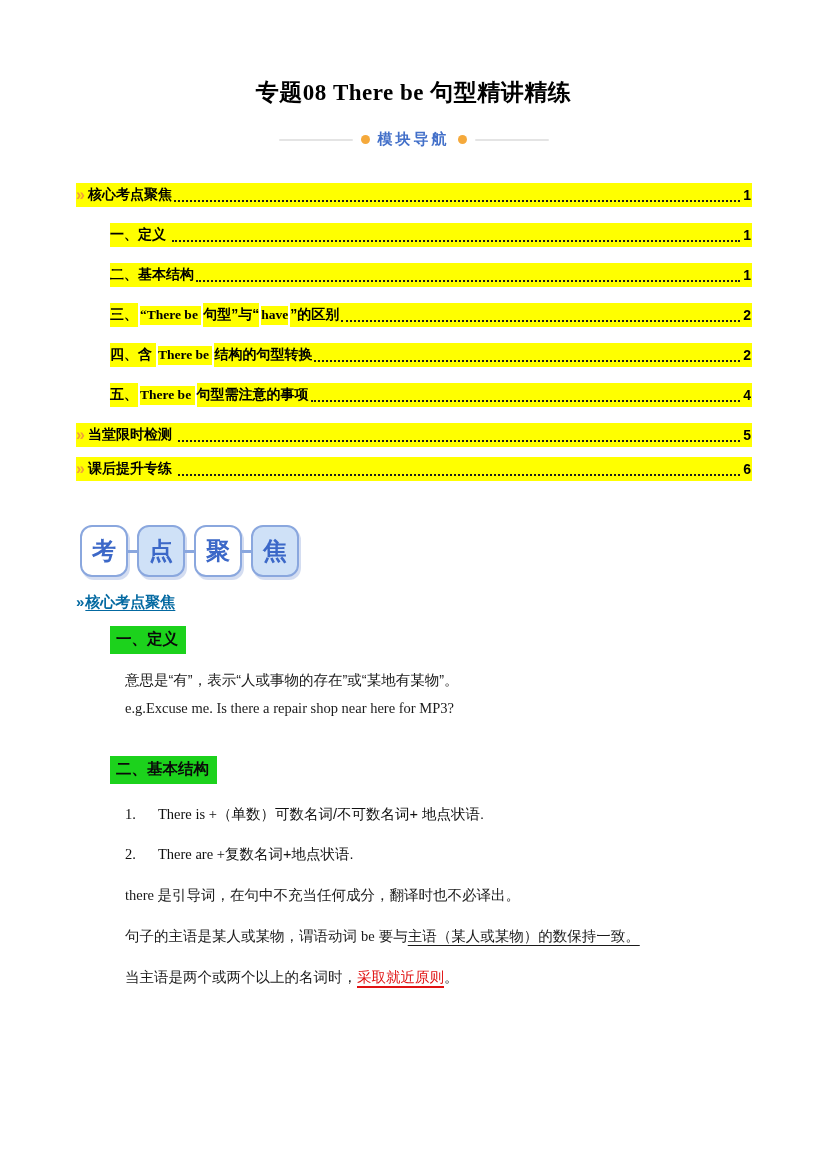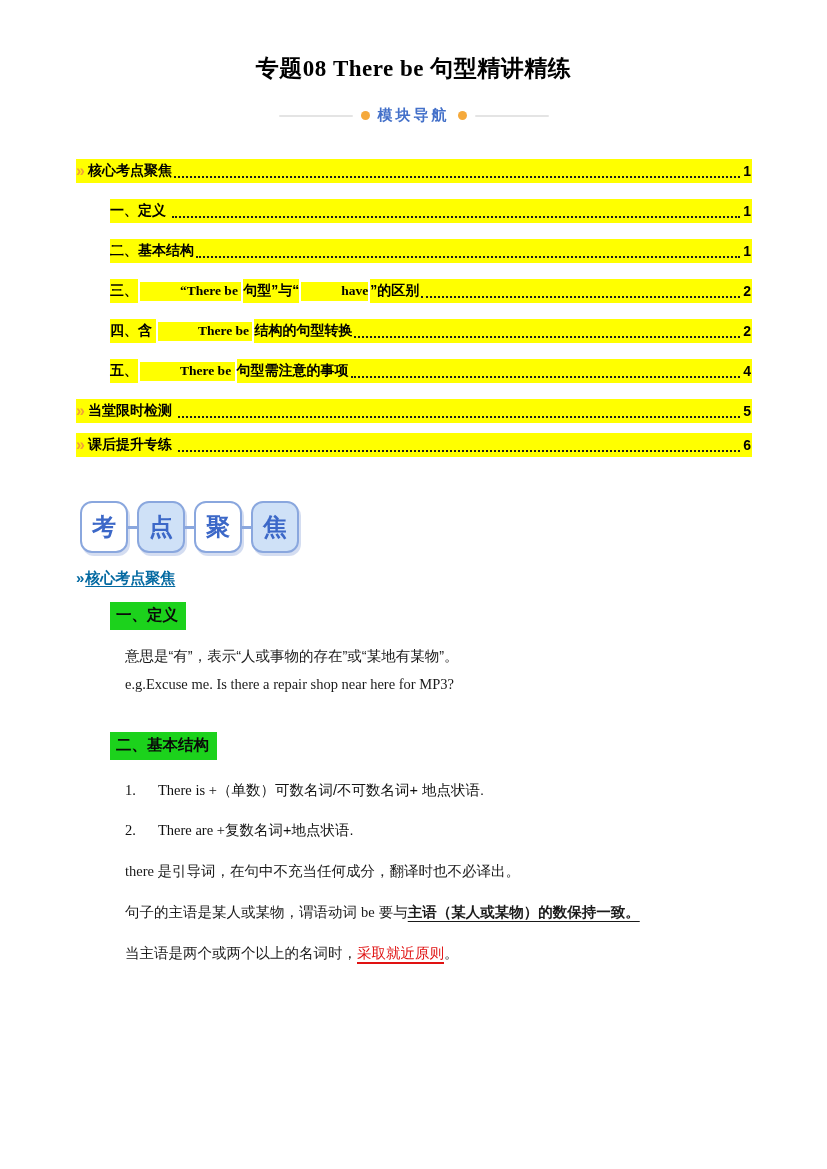--- a/index.html
+++ b/index.html
@@ -1,38 +1,38 @@
 <!DOCTYPE html>
 <html><head>
 <meta charset="utf-8">
 <style>
   html,body{margin:0;padding:0;background:#fff;}
   .page{position:relative;width:827px;height:1169px;background:#fff;overflow:hidden;
         font-family:"Liberation Sans","DejaVu Sans",sans-serif;color:#111;}
 
   
-  .doc-title{margin:0;padding-top:53px;text-align:center;
+  .doc-title{margin:0;padding-top:77px;text-align:center;
              font-family:"Liberation Serif","DejaVu Serif",serif;
              font-size:23px;font-weight:700;letter-spacing:.5px;color:#000;}
 
   
   .nav-banner{margin-top:22px;display:flex;align-items:center;justify-content:center;gap:8px;}
   .nav-line{width:74px;height:2px;background:#e4e4e4;border-radius:1px;}
   .nav-dot{width:9px;height:9px;border-radius:50%;background:#f5a93b;}
   .nav-text{color:#4370c9;font-weight:800;font-size:15px;letter-spacing:3px;}
 
   
   .toc{margin:34px 75px 0 76px;}
   .toc-row{display:flex;align-items:center;height:24px;margin-bottom:16px;}
   .toc-row.lvl2{margin-left:34px;}
   .toc-row.tight{margin-bottom:10px;}
   .seg{display:inline-flex;align-items:center;background:#ffff00;height:24px;
        font-weight:700;font-size:14px;white-space:pre;color:#000;}
   .seg.en{height:19px;font-family:"Liberation Serif","DejaVu Serif",serif;
-          font-size:13.5px;margin:12px 2px;padding-left:40px;}
+          font-size:13.5px;margin:12px 2px;}
   .chev{color:#f1a13a;font-weight:800;font-size:16px;margin-right:3px;font-style:normal;}
   .leader{flex:1;height:24px;background:#ffff00;position:relative;min-width:30px;}
   .leader::after{content:"";position:absolute;left:2px;right:2px;bottom:5px;
                  border-bottom:2px dotted #1c1c1c;}
   .seg.pg{padding:0 1px;}
 
   
   .badge-strip{margin:44px 0 0 80px;display:flex;align-items:center;}
   .badge{width:44px;height:48px;border:2px solid #8aa7de;border-radius:12px;background:#fff;
          display:flex;align-items:center;justify-content:center;font-size:24px;font-weight:800;
@@ -49,21 +49,21 @@
   .body-col{padding:0 75px 0 76px;}
   .sec-heading{display:inline-block;background:#1cd21c;color:#0a0a0a;
                margin:14px 0 0 34px;padding:3px 8px 4px 6px;
                font-size:15.5px;font-weight:800;}
   .sec-heading.second{margin-top:38px;}
   .para{margin:21px 0 0 49px;font-size:14.5px;line-height:20px;color:#1a1a1a;}
   .para.first{margin-top:16px;}
   .serif{font-family:"Liberation Serif","DejaVu Serif",serif;margin-top:8px;}
   .list-item{display:flex;margin:20px 0 0 49px;font-size:14.5px;line-height:20px;}
   .li-num{width:33px;font-family:"Liberation Serif","DejaVu Serif",serif;}
-  .u-black{text-decoration:underline;text-underline-offset:4px;text-decoration-thickness:1px;font-weight:bold;}
+  .u-black{text-decoration:underline;text-underline-offset:4px;text-decoration-thickness:1px;}
   .red-u{color:#e01212;font-weight:400;text-decoration:underline;
          text-underline-offset:4px;text-decoration-thickness:2px;}
 </style>
 </head>
 <body>
 
 <div class="page">
 
   <h1 class="doc-title">专题08 There be 句型精讲精练</h1>
 

